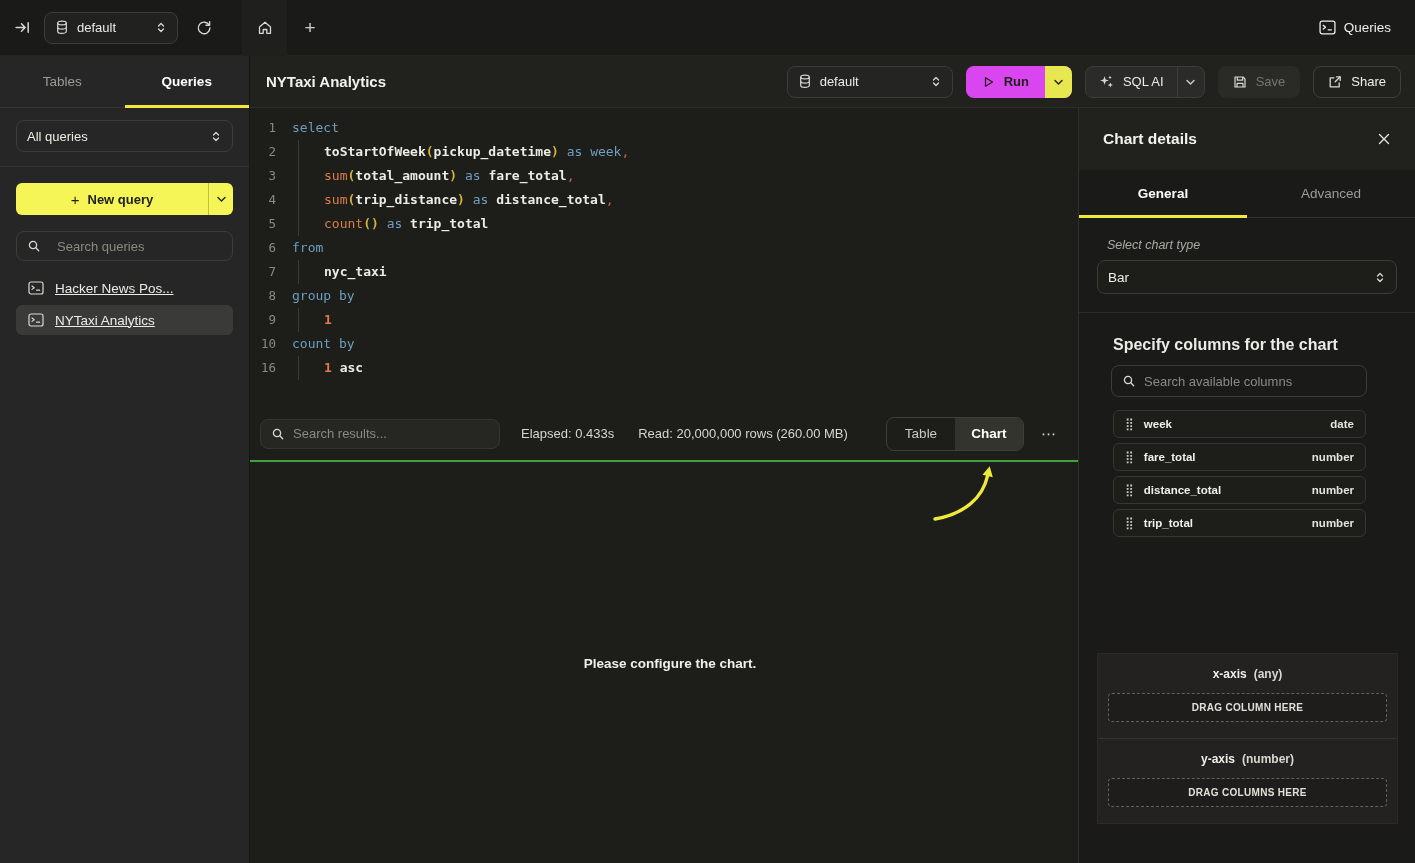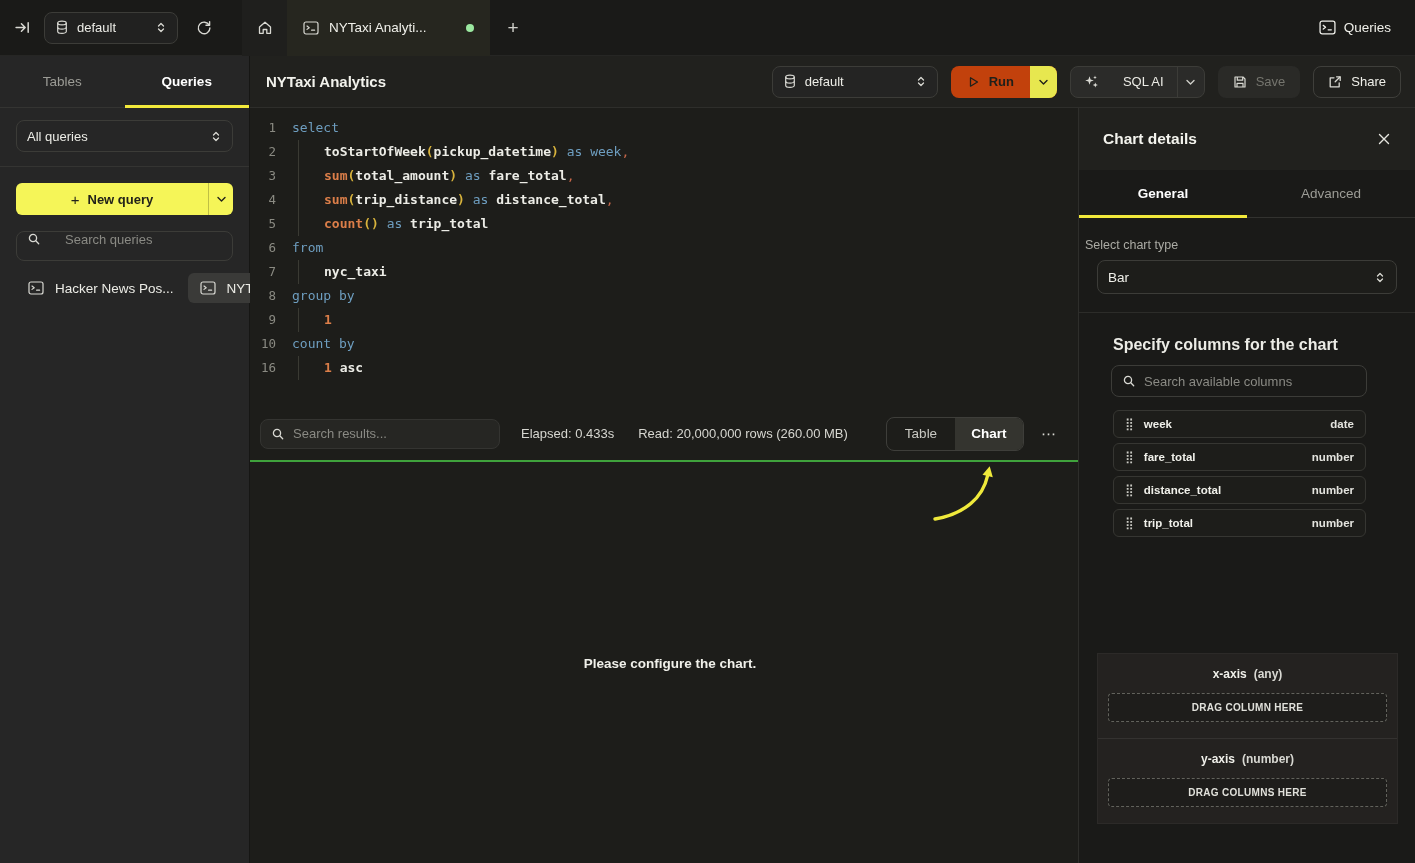--- a/index.html
+++ b/index.html
@@ -35,62 +35,62 @@
     color:#9C9C96; cursor:pointer; position:relative; }
   .sb-tab.active { color:#FFFFFF; font-weight:600; }
   .sb-tab.active::after { content:""; position:absolute; left:0; right:0; bottom:-1px; height:3px; background:#F2E93B; }
   .sb-filter-wrap { padding:12px 16px 14px; border-bottom:1px solid #343432; }
   .sb-filter { background:transparent; }
   .btn-new-wrap { margin:16px 16px 0; display:flex; height:32px; border-radius:6px; overflow:hidden;
     background:#F5F558; color:#22221A; font-weight:600; cursor:pointer; }
   .btn-new-main { flex:1; display:flex; align-items:center; justify-content:center; gap:8px; }
   .btn-new-plus { font-size:15px; font-weight:400; }
   .btn-new-caret { width:25px; display:flex; align-items:center; justify-content:center; border-left:1px solid rgba(0,0,0,.22); }
-  .sb-search { margin:16px 16px 0; height:30px; display:flex; align-items:flex-start; gap:24px;
-    border:1px solid #3C3C38; border-radius:8px; padding:0 10px; color:#8F8F89; }
+  .sb-search { margin:16px 16px 0; height:30px; display:flex; align-items:center; gap:16px;
+    border:1px solid #3C3C38; border-radius:8px; padding:14px 10px; color:#8F8F89; }
   input { border:none; outline:none; background:transparent; color:#ECECE6; font-family:inherit; font-size:13px; width:100%; }
   input::placeholder { color:#8A8A84; }
-  .query-list { margin:12px 16px 0; display:flex; flex-direction:row; gap:2px; }
+  .query-list { margin:12px 16px 0; display:flex; flex-direction:column; gap:2px;text-decoration:underline; }
   .query-item { height:30px; display:flex; align-items:center; gap:11px; padding:0 12px; border-radius:6px;
     font-size:13.5px; color:#ECECE6; cursor:pointer; white-space:nowrap; }
   .query-item.selected { background:#3A3A38; }
   .query-item svg { flex:0 0 auto; color:#D9D9D3; }
 
   
   .ws-header { height:52px; display:flex; align-items:center; background:#21211E;
     border-bottom:1px solid #2E2E2B; padding:0 14px 0 16px; }
   .ws-title { font-size:15px; font-weight:600; color:#F2F2EC; }
   .ws-actions { margin-left:auto; display:flex; align-items:center; gap:13px; }
   .ws-db { width:166px; justify-content:space-between; background:#242423; }
   .btn-split { display:flex; height:32px; border-radius:8px; overflow:hidden; cursor:pointer; }
-  .btn-run { background:#c2410c; color:#20201A; font-weight:600; }
+  .btn-run { background:#d946ef; color:#20201A; font-weight:600; }
   .btn-run .main { display:flex; align-items:center; gap:9px; padding:0 16px; }
   .btn-run .caret { width:27px; display:flex; align-items:center; justify-content:center; background:#E7E74F; }
   .btn-ai { background:#2B2B29; border:1px solid #3C3C38; color:#ECECE6; }
-  .btn-ai .main { display:flex; align-items:center; gap:24px; padding:0 13px; }
+  .btn-ai .main { display:flex; align-items:center; gap:9px; padding:0 13px; }
   .btn-ai .caret { width:27px; display:flex; align-items:center; justify-content:center; border-left:1px solid #3C3C38; }
   .btn-save { height:32px; display:flex; align-items:center; gap:9px; padding:0 15px; border-radius:8px;
     background:#2A2A27; color:#75756E; cursor:default; }
   .btn-share { height:32px; display:flex; align-items:center; gap:9px; padding:0 14px; border-radius:8px;
     border:1px solid #3F3F3B; color:#F0F0EA; cursor:pointer; font-weight:500; }
 
   
   .ws-body { flex:1; display:flex; min-height:0; }
   .query-pane { width:828px; display:flex; flex-direction:column; background:#1D1D1A; }
 
   
   .editor { height:307px; padding-top:8px; overflow:hidden;
     font-family:"DejaVu Sans Mono", monospace; font-size:13px; }
   .line { display:flex; height:24px; line-height:24px; }
   .ln { width:26px; text-align:right; color:#8A8A82; font-size:12.5px; flex:0 0 auto; }
   .code { margin-left:16px; white-space:pre; }
   .ind { display:inline-block; width:32px; height:24px; vertical-align:top;
     background:linear-gradient(#3A3A33,#3A3A33) 6px 0 / 1px 100% no-repeat; }
   .tok-kw { color:#6E9EC0; }
-  .tok-fn { color:#DB7E49; font-weight:bold; }
+  .tok-fn { color:#DB7E49; font-weight:normal; }
   .tok-id { color:#ECECE6; font-weight:bold; }
   .tok-paren { color:#D8B33C; font-weight:bold; }
   .tok-num { color:#DB7E49; font-weight:bold; }
   .tok-punct { color:#C8684A; }
 
   
   .results-bar { height:45px; display:flex; align-items:center; padding:0 12px 8px 10px; }
   .res-search { width:240px; height:30px; display:flex; align-items:center; gap:8px;
     background:#262623; border:1px solid #343431; border-radius:8px; padding:0 10px; color:#8F8F89; }
   .res-stat { margin-left:21px; color:#D6D6D0; font-size:13px; }
@@ -112,21 +112,21 @@
   
   .chart-panel { flex:1; background:#1A1A18; border-left:1px solid #2E2E2B; display:flex; flex-direction:column; }
   .cp-header { height:62px; display:flex; align-items:center; background:#21211E; padding:0 24px; }
   .cp-title { font-size:15.5px; font-weight:700; color:#F4F4EE; }
   .cp-close { margin-left:auto; color:#E6E6E0; }
   .cp-tabs { display:flex; height:48px; border-bottom:1px solid #32322F; }
   .cp-tab { flex:1; display:flex; align-items:center; justify-content:center; font-size:13.5px;
     color:#9C9C96; cursor:pointer; position:relative; }
   .cp-tab.active { color:#FFFFFF; font-weight:600; }
   .cp-tab.active::after { content:""; position:absolute; left:0; right:0; bottom:-1px; height:3px; background:#F2E93B; }
-  .cp-label { margin:20px 6px 8px; color:#ABABA4; font-size:12.5px; }
+  .cp-label { margin:20px 28px 8px; color:#ABABA4; font-size:12.5px;font-style:italic; }
   .cp-type-select { margin:0 18px; height:34px; background:#1D1D1A; }
   .cp-type-select .grow { font-size:13.5px; color:#F0F0EA; }
   .cp-sep { border-bottom:1px solid #2C2C29; margin-top:18px; }
   .cp-columns-label { margin:23px 34px 11px; font-size:16px; font-weight:700; color:#ECECE6; }
   .cp-col-search { margin:0 48px 0 32px; height:32px; display:flex; align-items:center; gap:8px;
     border:1px solid #3C3C38; border-radius:8px; padding:0 10px; color:#8F8F89; }
   .chip-list { margin:13px 49px 0 34px; display:flex; flex-direction:column; gap:5px; }
   .chip { height:28px; display:flex; align-items:center; border:1px solid #36363
 2; border-radius:6px; padding:0 11px; background:#1D1D1A; cursor:grab; }
   .chip { border:1px solid #363632; }
@@ -173,30 +173,20 @@
       <path d="M13.2 5.2A5.8 5.8 0 1 0 13.9 8"></path>
       <path d="M13.6 1.6v3.6h-3.6" stroke-linejoin="round"></path>
     </svg>
   </div>
   <div class="tabstrip">
     <div class="icon-btn home-btn">
       <svg width="16" height="16" viewBox="0 0 16 16" fill="none" stroke="currentColor" stroke-width="1.3" stroke-linejoin="round">
         <path d="M2.5 7 8 2.2 13.5 7v6.3H9.8V9.5H6.2v3.8H2.5z"></path>
       </svg>
     </div>
-    <div class="tab">
-      <span class="icon-btn">
-        <svg width="16" height="14" viewBox="0 0 16 14" fill="none" stroke="currentColor" stroke-width="1.2" stroke-linecap="round" stroke-linejoin="round">
-          <rect x="1" y="1" width="14" height="12" rx="2"></rect>
-          <path d="M4 5l2.2 1.7L4 8.4M8.6 9.2h3"></path>
-        </svg>
-      </span>
-      <span class="tab-label">NYTaxi Analyti...</span>
-      <span class="tab-dot"></span>
-    </div>
     <div class="icon-btn newtab-btn">+</div>
   </div>
   <div class="tb-right">
     <span class="icon-btn">
       <svg width="17" height="15" viewBox="0 0 16 14" fill="none" stroke="currentColor" stroke-width="1.2" stroke-linecap="round" stroke-linejoin="round">
         <rect x="1" y="1" width="14" height="12" rx="2"></rect>
         <path d="M4 5l2.2 1.7L4 8.4M8.6 9.2h3"></path>
       </svg>
     </span>
     <span>Queries</span>

